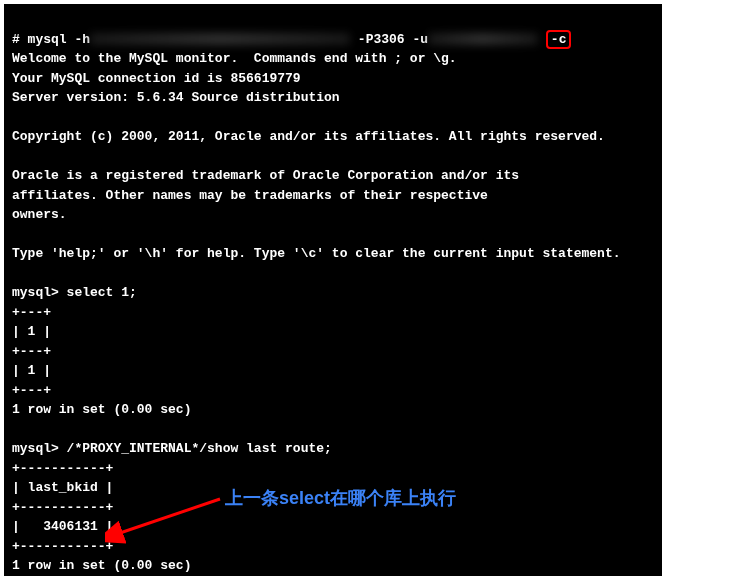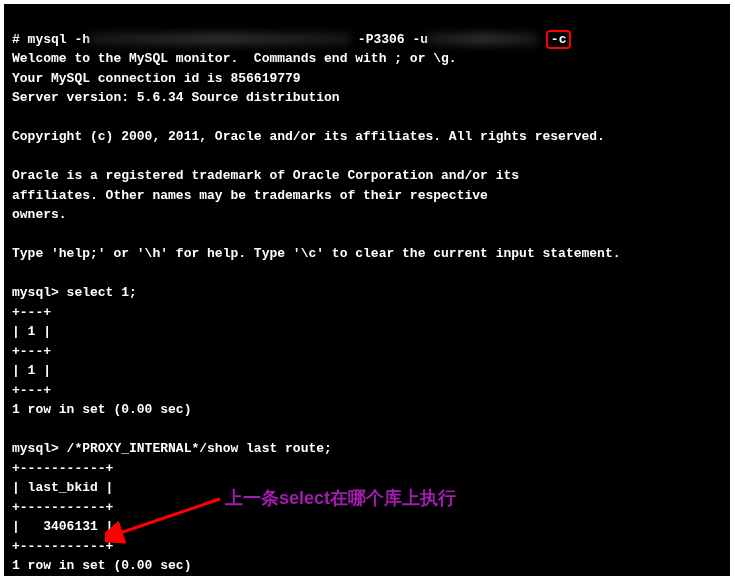--- a/index.html
+++ b/index.html
@@ -14,21 +14,21 @@
       position: relative;
     }
     .terminal {
       background: #000;
       color: #fff;
       font-family: 'Courier New', monospace;
       font-size: 13px;
       font-weight: bold;
       line-height: 1.5;
       padding: 6px 8px;
-      width: 726px;
+      width: 658px;
       height: 572px;
       margin: 4px;
       position: relative;
       white-space: pre;
       overflow: hidden;
     }
     .redacted {
       display: inline-block;
       background: #000;
       vertical-align: middle;
@@ -41,21 +41,21 @@
     .highlight-box {
       display: inline-block;
       border: 2px solid #ff0000;
       border-radius: 4px;
       padding: 0 3px;
       color: #fff;
       line-height: 1.2;
     }
     .annotation {
       position: absolute;
-      color: #a21caf;
+      color: #3b82f6;
       font-family: Arial, 'Microsoft YaHei', sans-serif;
       font-size: 18px;
       font-weight: bold;
       white-space: nowrap;
     }
     .arrow-svg {
       position: absolute;
       pointer-events: none;
     }
   </style>

